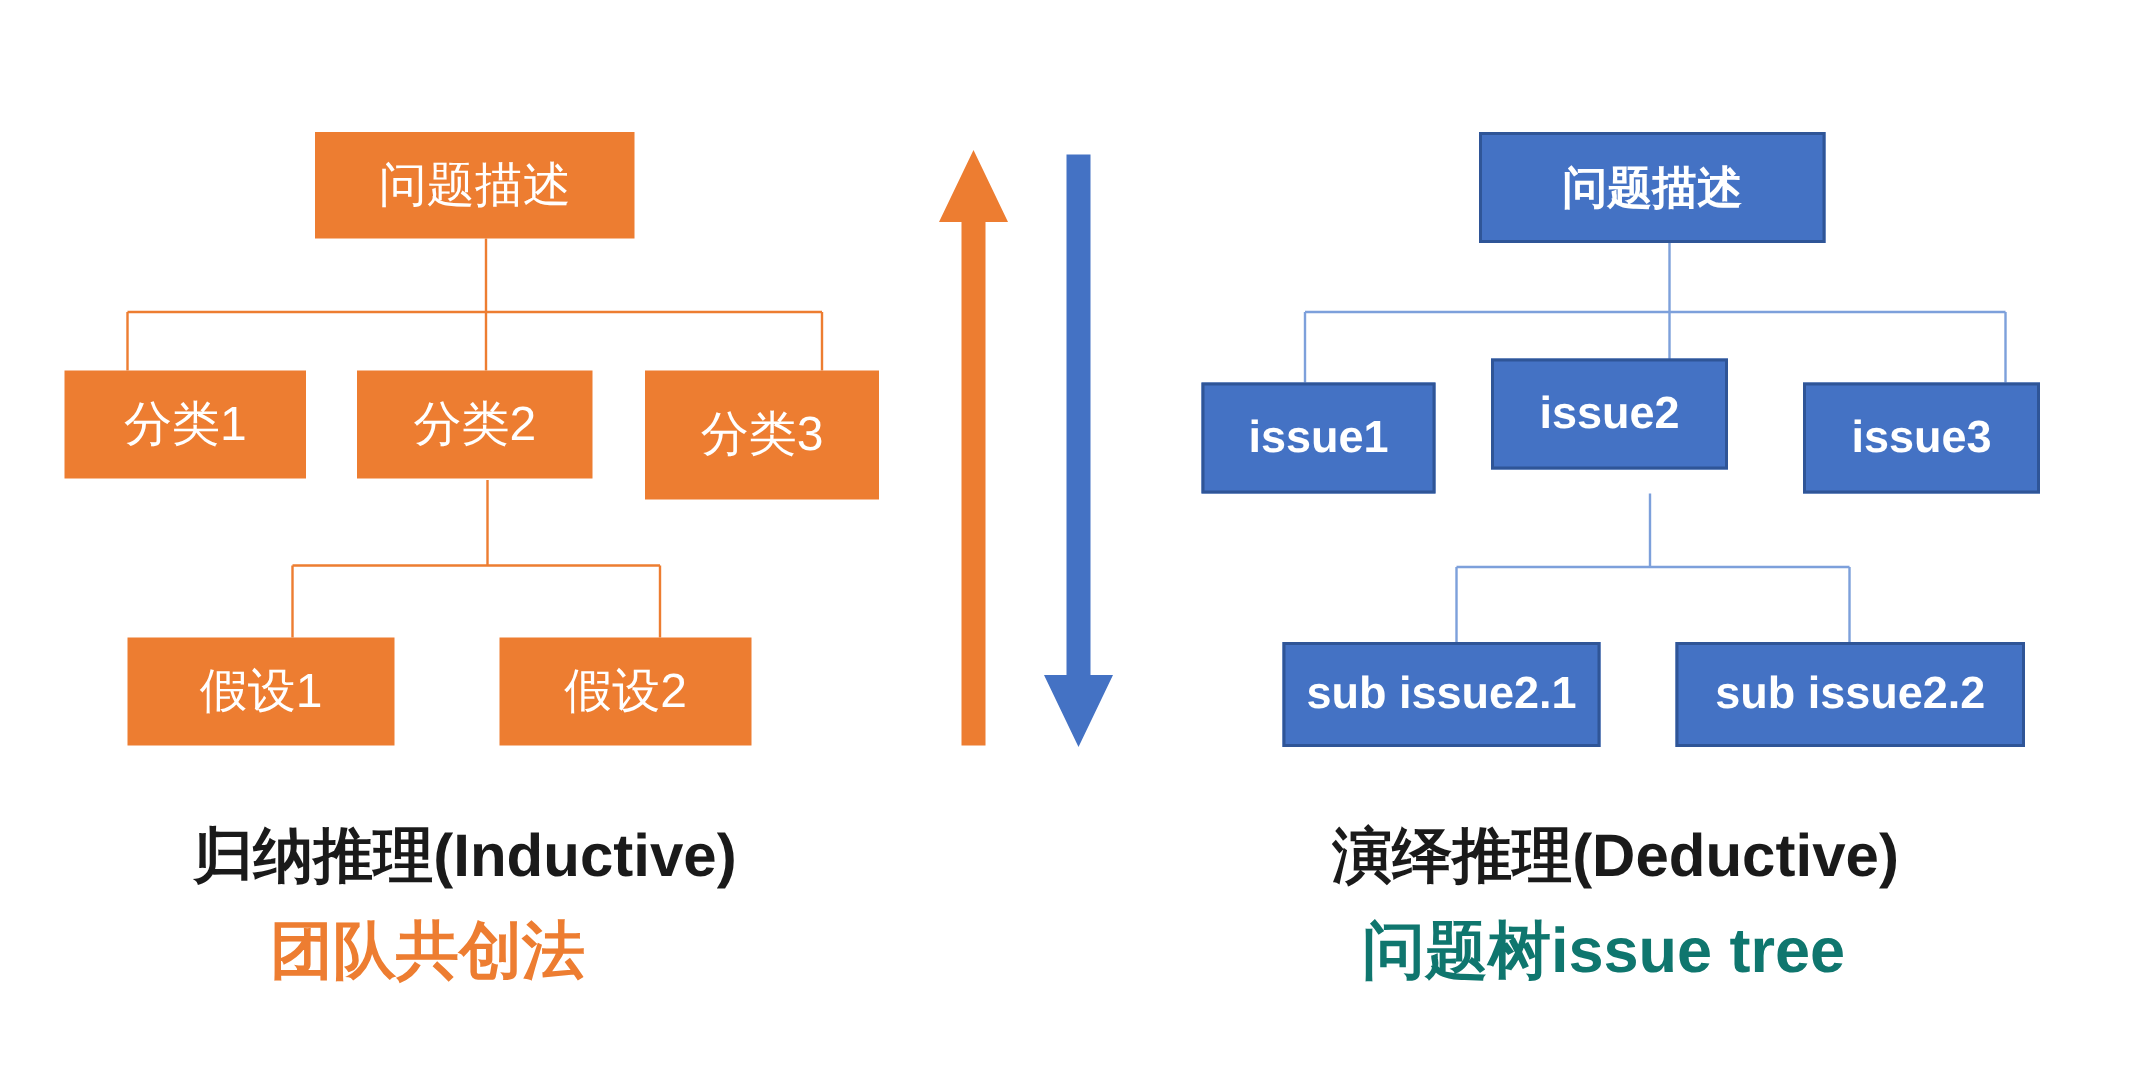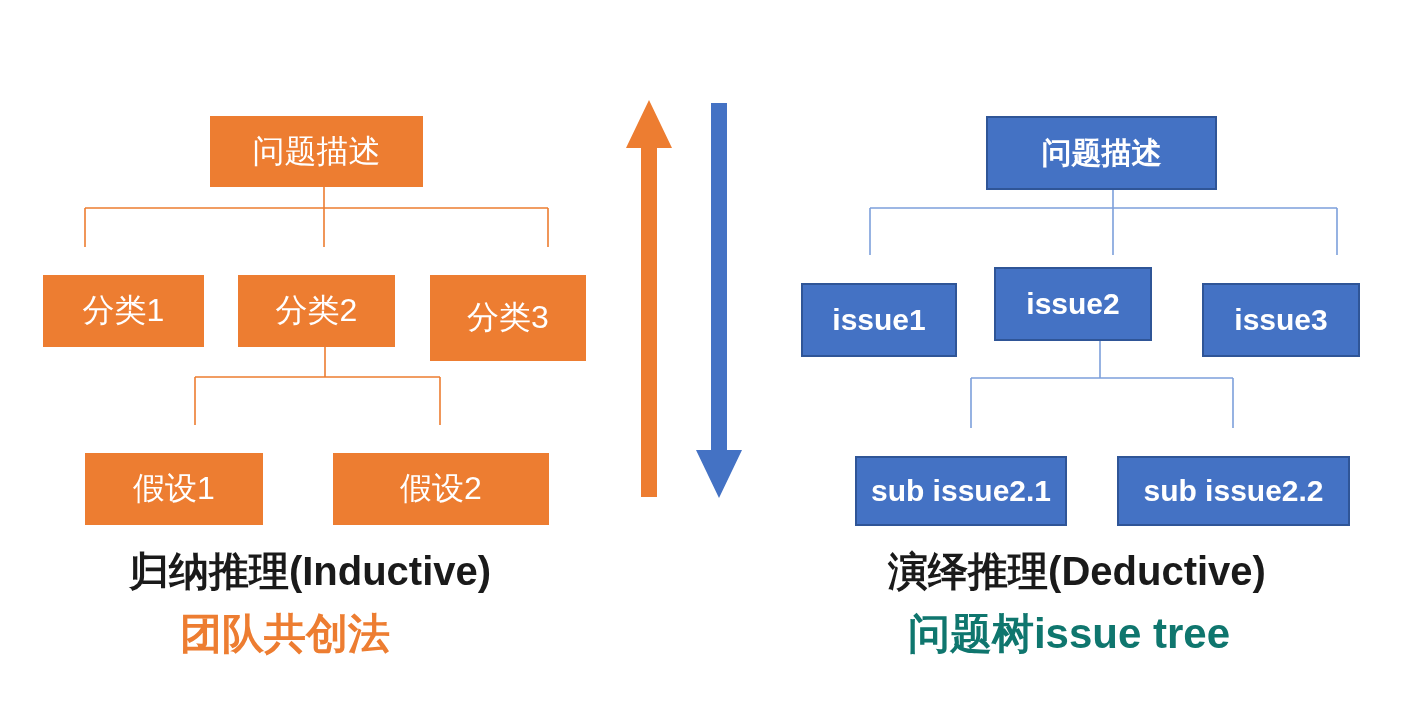--- a/index.html
+++ b/index.html
@@ -19,21 +19,20 @@
   .node {
     position: absolute;
     display: flex;
     align-items: center;
     justify-content: center;
     color: #ffffff;
     font-weight: 500;
     text-align: center;
     box-sizing: border-box;
     white-space: nowrap;
-    margin-top: 28px;
   }
   .node.orange {
     background: #ED7D31;
     font-size: 32px;
   }
   .node.blue {
     background: #4472C4;
     border: 2.5px solid #2F5597;
     font-size: 30px;
     font-weight: 600;
@@ -56,21 +55,21 @@
   }
   .caption.secondary.orange-text { color: #ED7D31; }
   .caption.secondary.blue-text   { color: #0f766e; }
 
   
   .l-root { left:210px; top:88px;  width:213px; height:71px; }
   .l-c1   { left:43px;  top:247px; width:161px; height:72px; }
   .l-c2   { left:238px; top:247px; width:157px; height:72px; }
   .l-c3   { left:430px; top:247px; width:156px; height:86px; }
   .l-g1   { left:85px;  top:425px; width:178px; height:72px; }
-  .l-g2   { left:333px; top:425px; width:216px; height:72px; }
+  .l-g2   { left:333px; top:425px; width:168px; height:72px; }
 
   .r-root { left:986px;  top:88px;  width:231px; height:74px; }
   .r-c1   { left:801px;  top:255px; width:156px; height:74px; }
   .r-c2   { left:994px;  top:239px; width:158px; height:74px; }
   .r-c3   { left:1202px; top:255px; width:158px; height:74px; }
   .r-g1   { left:855px;  top:428px; width:212px; height:70px; }
   .r-g2   { left:1117px; top:428px; width:233px; height:70px; }
 
   .cap-l1 { left:35px;  top:548px; }
   .cap-l2 { left:10px;  top:610px; }

